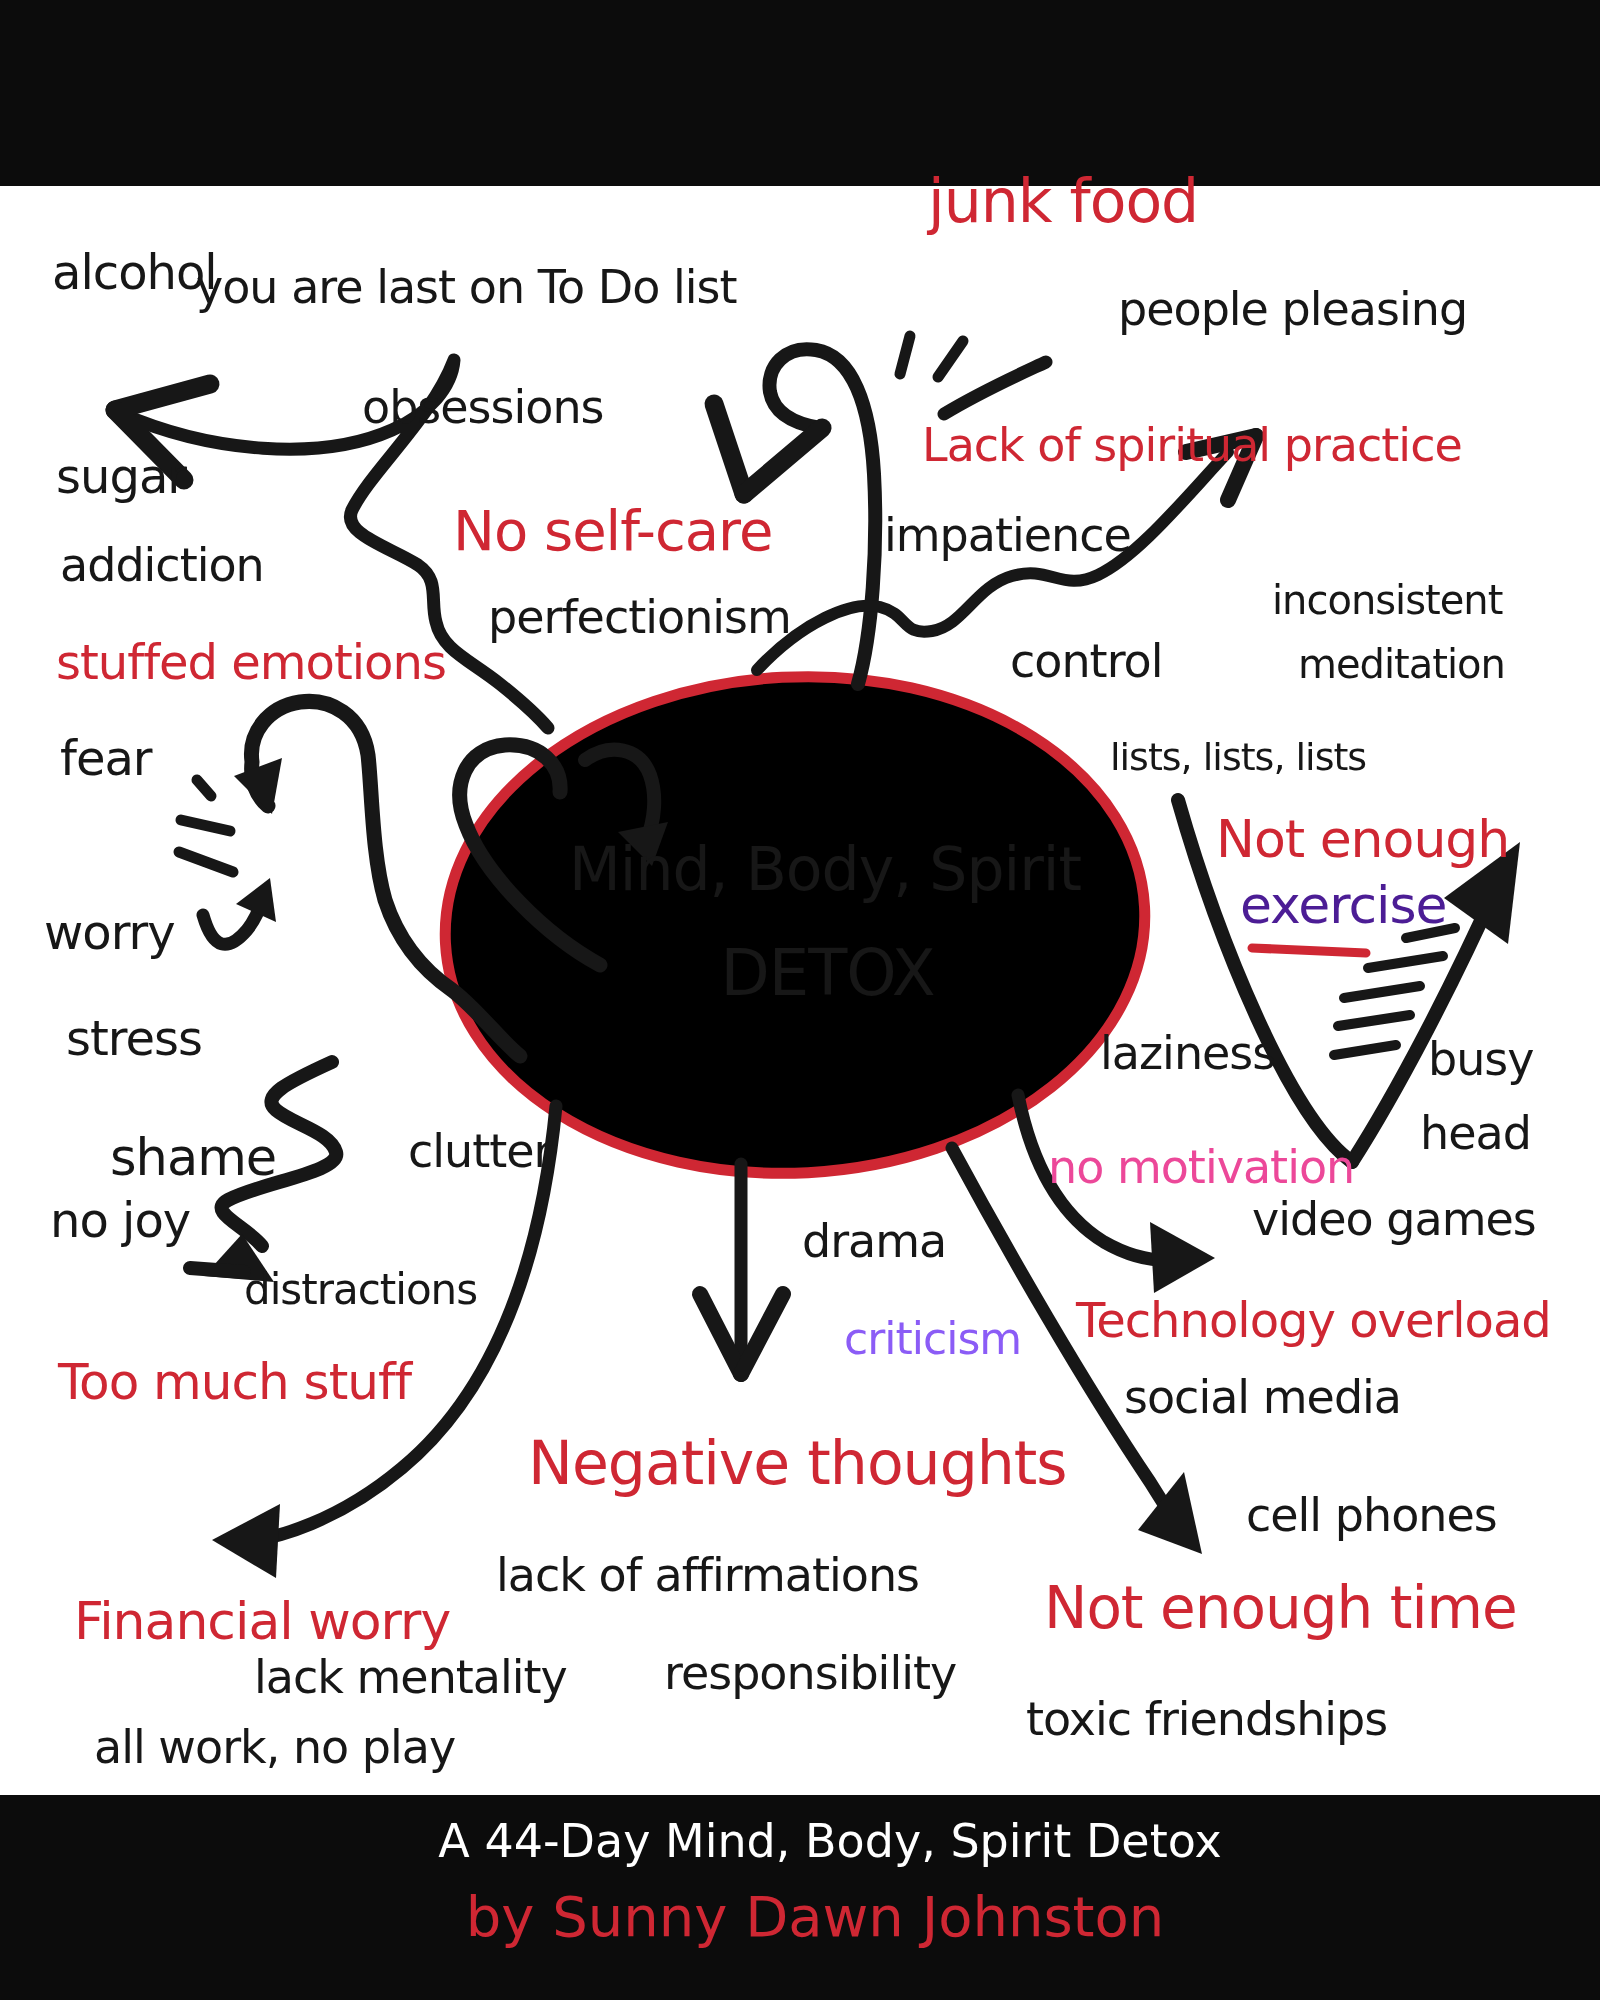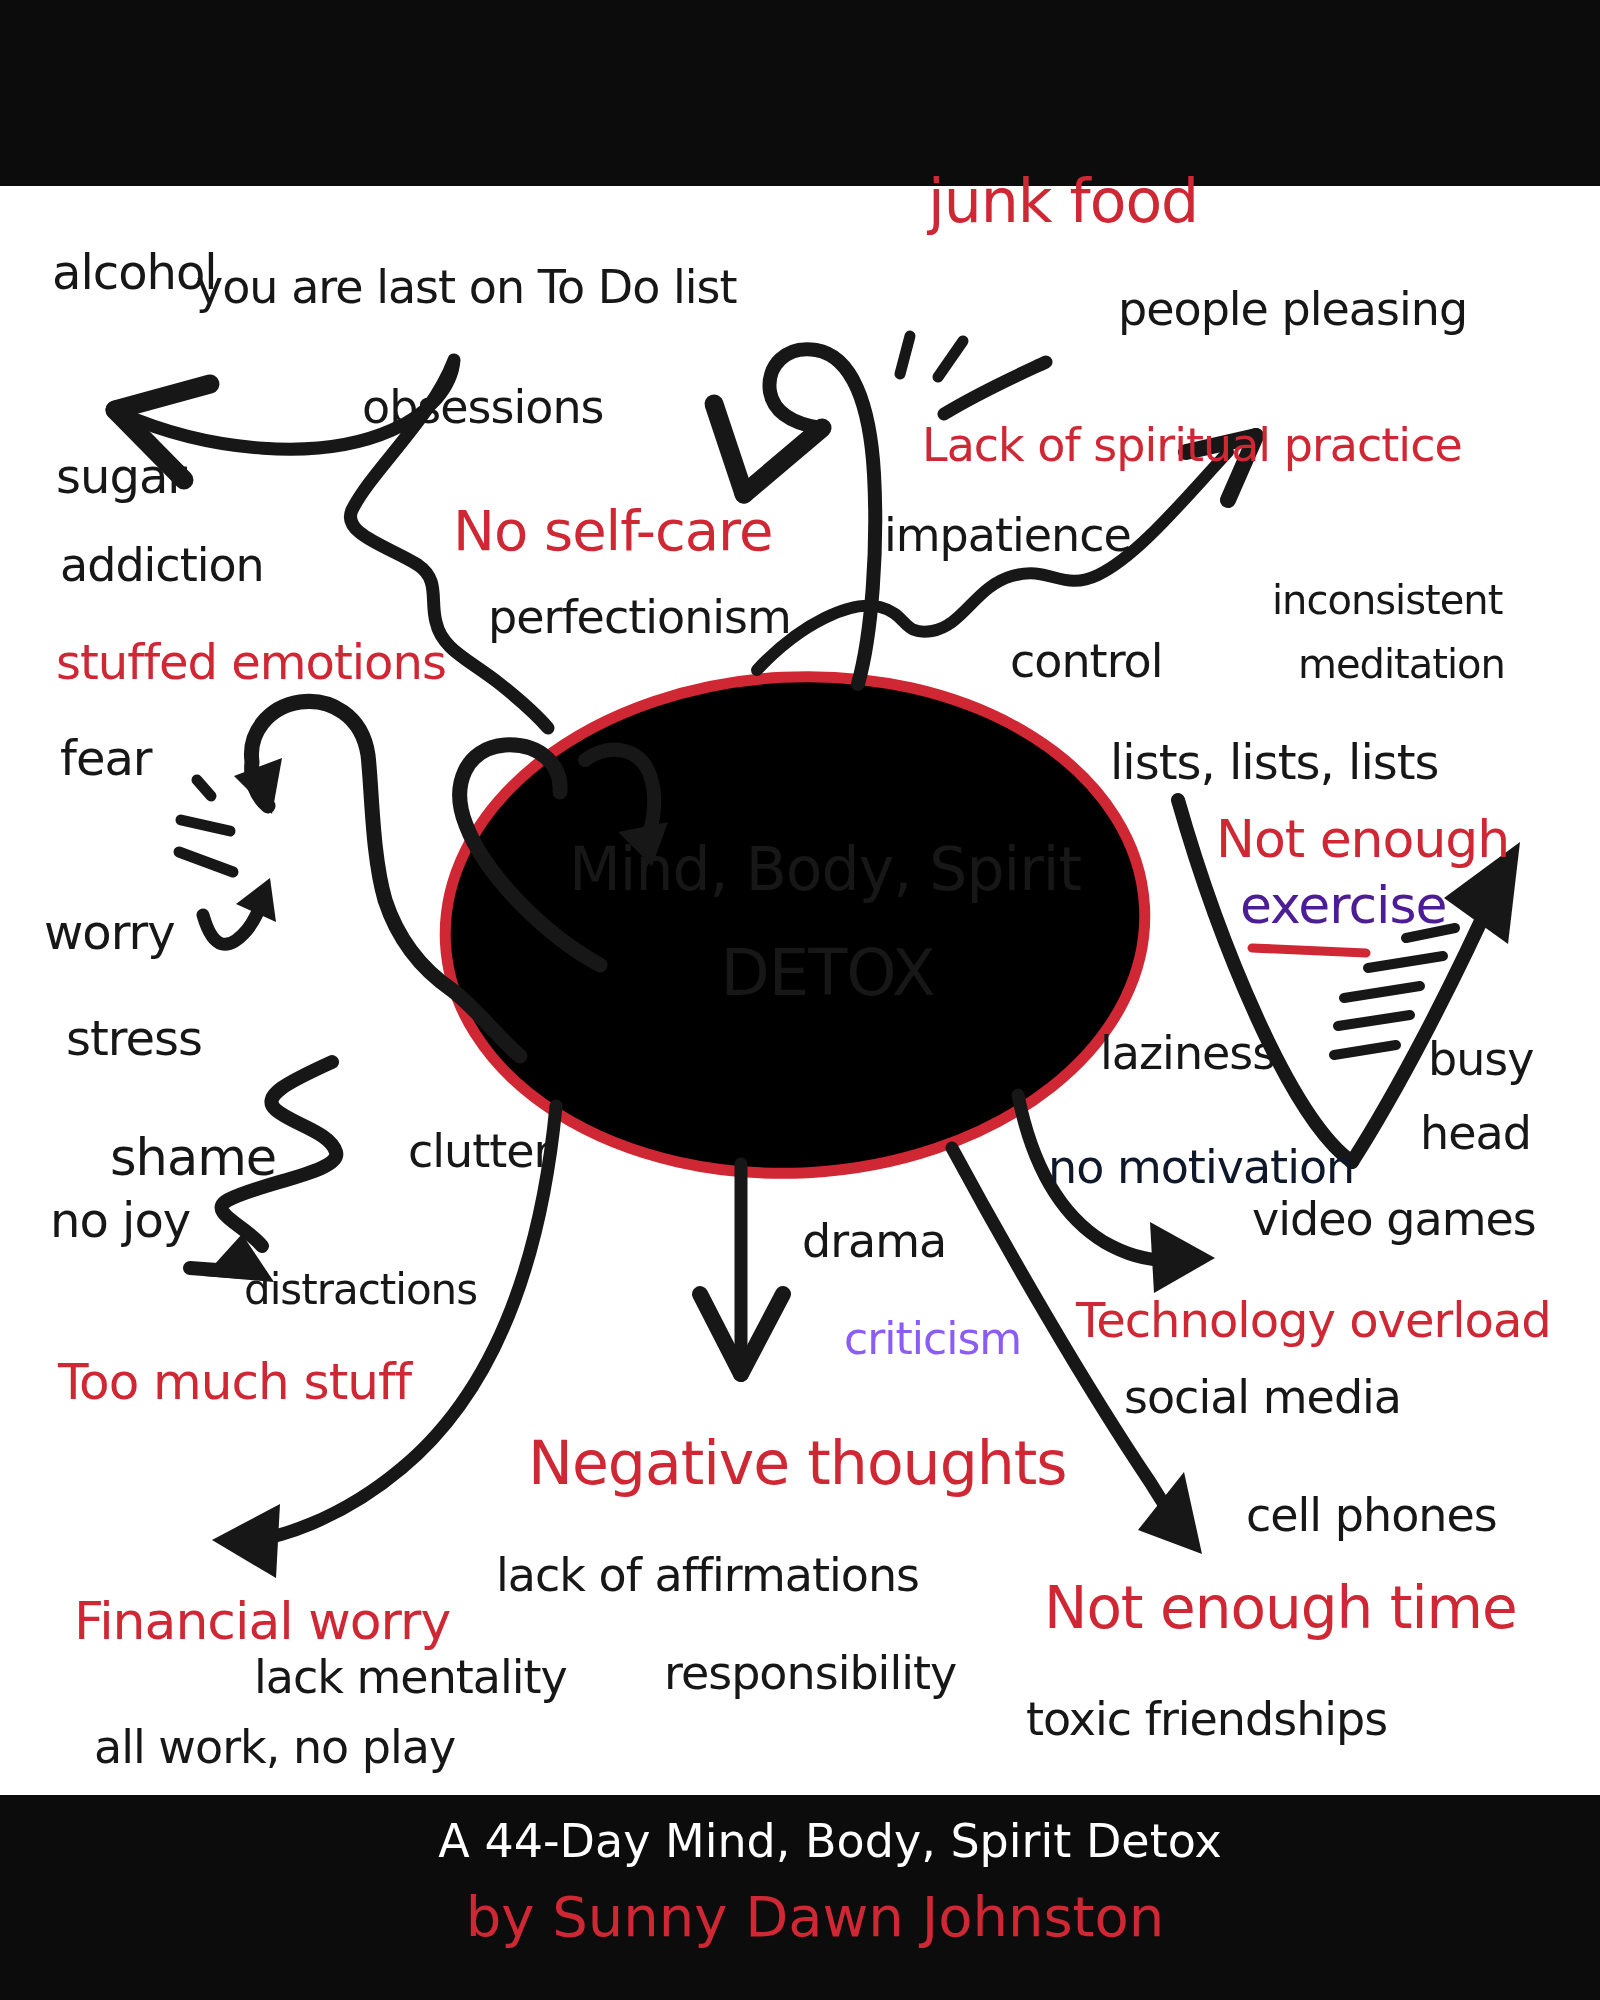--- a/index.html
+++ b/index.html
@@ -136,33 +136,33 @@
       <div class="label" style="left: 922px; top: 420px; font-size: 46px; color: rgb(207, 39, 51);">Lack of spiritual practice</div>
       <div class="label" style="left: 60px; top: 540px; font-size: 46px; color: rgb(23, 23, 23);">addiction</div>
       <div class="label" style="left: 453px; top: 500px; font-size: 56px; color: rgb(207, 39, 51);">No self-care</div>
       <div class="label" style="left: 884px; top: 510px; font-size: 46px; color: rgb(23, 23, 23);">impatience</div>
       <div class="label" style="left: 488px; top: 592px; font-size: 46px; color: rgb(23, 23, 23);">perfectionism</div>
       <div class="label" style="left: 1010px; top: 636px; font-size: 46px; color: rgb(23, 23, 23);">control</div>
       <div class="label" style="left: 1272px; top: 578px; font-size: 40px; color: rgb(23, 23, 23);">inconsistent</div>
       <div class="label" style="left: 1298px; top: 642px; font-size: 40px; color: rgb(23, 23, 23);">meditation</div>
       <div class="label" style="left: 56px; top: 636px; font-size: 48px; color: rgb(207, 39, 51);">stuffed emotions</div>
       <div class="label" style="left: 60px; top: 732px; font-size: 48px; color: rgb(23, 23, 23);">fear</div>
-      <div class="label" style="left: 1110px; top: 736px; font-size: 48px; color: rgb(23, 23, 23);">lists, lists, lists</div>
+      <div class="label" style="left: 1110px; top: 736px; font-size: 38px; color: rgb(23, 23, 23);">lists, lists, lists</div>
       <div class="label" style="left: 1216px; top: 810px; font-size: 52px; color: rgb(207, 39, 51);">Not enough</div>
       <div class="label" style="left: 1240px; top: 876px; font-size: 52px; color: #4c1d95;">exercise</div>
       <div class="label" style="left: 44px; top: 906px; font-size: 48px; color: rgb(23, 23, 23);">worry</div>
       <div class="label" style="left: 520px; top: 836px; font-size: 60px; color: rgb(23, 23, 23); width: 610px; text-align: center;">Mind, Body, Spirit</div>
       <div class="label" style="left: 700px; top: 938px; font-size: 64px; color: rgb(23, 23, 23); width: 255px; text-align: center;">DETOX</div>
       <div class="label" style="left: 66px; top: 1012px; font-size: 48px; color: rgb(23, 23, 23);">stress</div>
       <div class="label" style="left: 1100px; top: 1028px; font-size: 46px; color: rgb(23, 23, 23);">laziness</div>
       <div class="label" style="left: 1428px; top: 1034px; font-size: 46px; color: rgb(23, 23, 23);">busy</div>
       <div class="label" style="left: 110px; top: 1129px; font-size: 51px; color: rgb(23, 23, 23);">shame</div>
       <div class="label" style="left: 1420px; top: 1108px; font-size: 46px; color: rgb(23, 23, 23);">head</div>
       <div class="label" style="left: 408px; top: 1126px; font-size: 46px; color: rgb(23, 23, 23);">clutter</div>
-      <div class="label" style="left: 1048px; top: 1142px; font-size: 46px; color: #0f172a;">no motivation</div>
+      <div class="label" style="left: 1048px; top: 1142px; font-size: 46px; color: #ec4899;">no motivation</div>
       <div class="label" style="left: 50px; top: 1194px; font-size: 48px; color: rgb(23, 23, 23);">no joy</div>
       <div class="label" style="left: 1252px; top: 1194px; font-size: 46px; color: rgb(23, 23, 23);">video games</div>
       <div class="label" style="left: 802px; top: 1216px; font-size: 46px; color: rgb(23, 23, 23);">drama</div>
       <div class="label" style="left: 244px; top: 1266px; font-size: 42px; color: rgb(23, 23, 23);">distractions</div>
       <div class="label" style="left: 1076px; top: 1294px; font-size: 48px; color: rgb(207, 39, 51);">Technology overload</div>
       <div class="label" style="left: 844px; top: 1314px; font-size: 44px; color: #8b5cf6; text-align: center;">criticism</div>
       <div class="label" style="left: 58px; top: 1354px; font-size: 50px; color: rgb(207, 39, 51);">Too much stuff</div>
       <div class="label" style="left: 1124px; top: 1372px; font-size: 46px; color: rgb(23, 23, 23);">social media</div>
       <div class="label" style="left: 528px; top: 1430px; font-size: 60px; color: rgb(207, 39, 51);">Negative thoughts</div>
       <div class="label" style="left: 1246px; top: 1490px; font-size: 46px; color: rgb(23, 23, 23);">cell phones</div>

